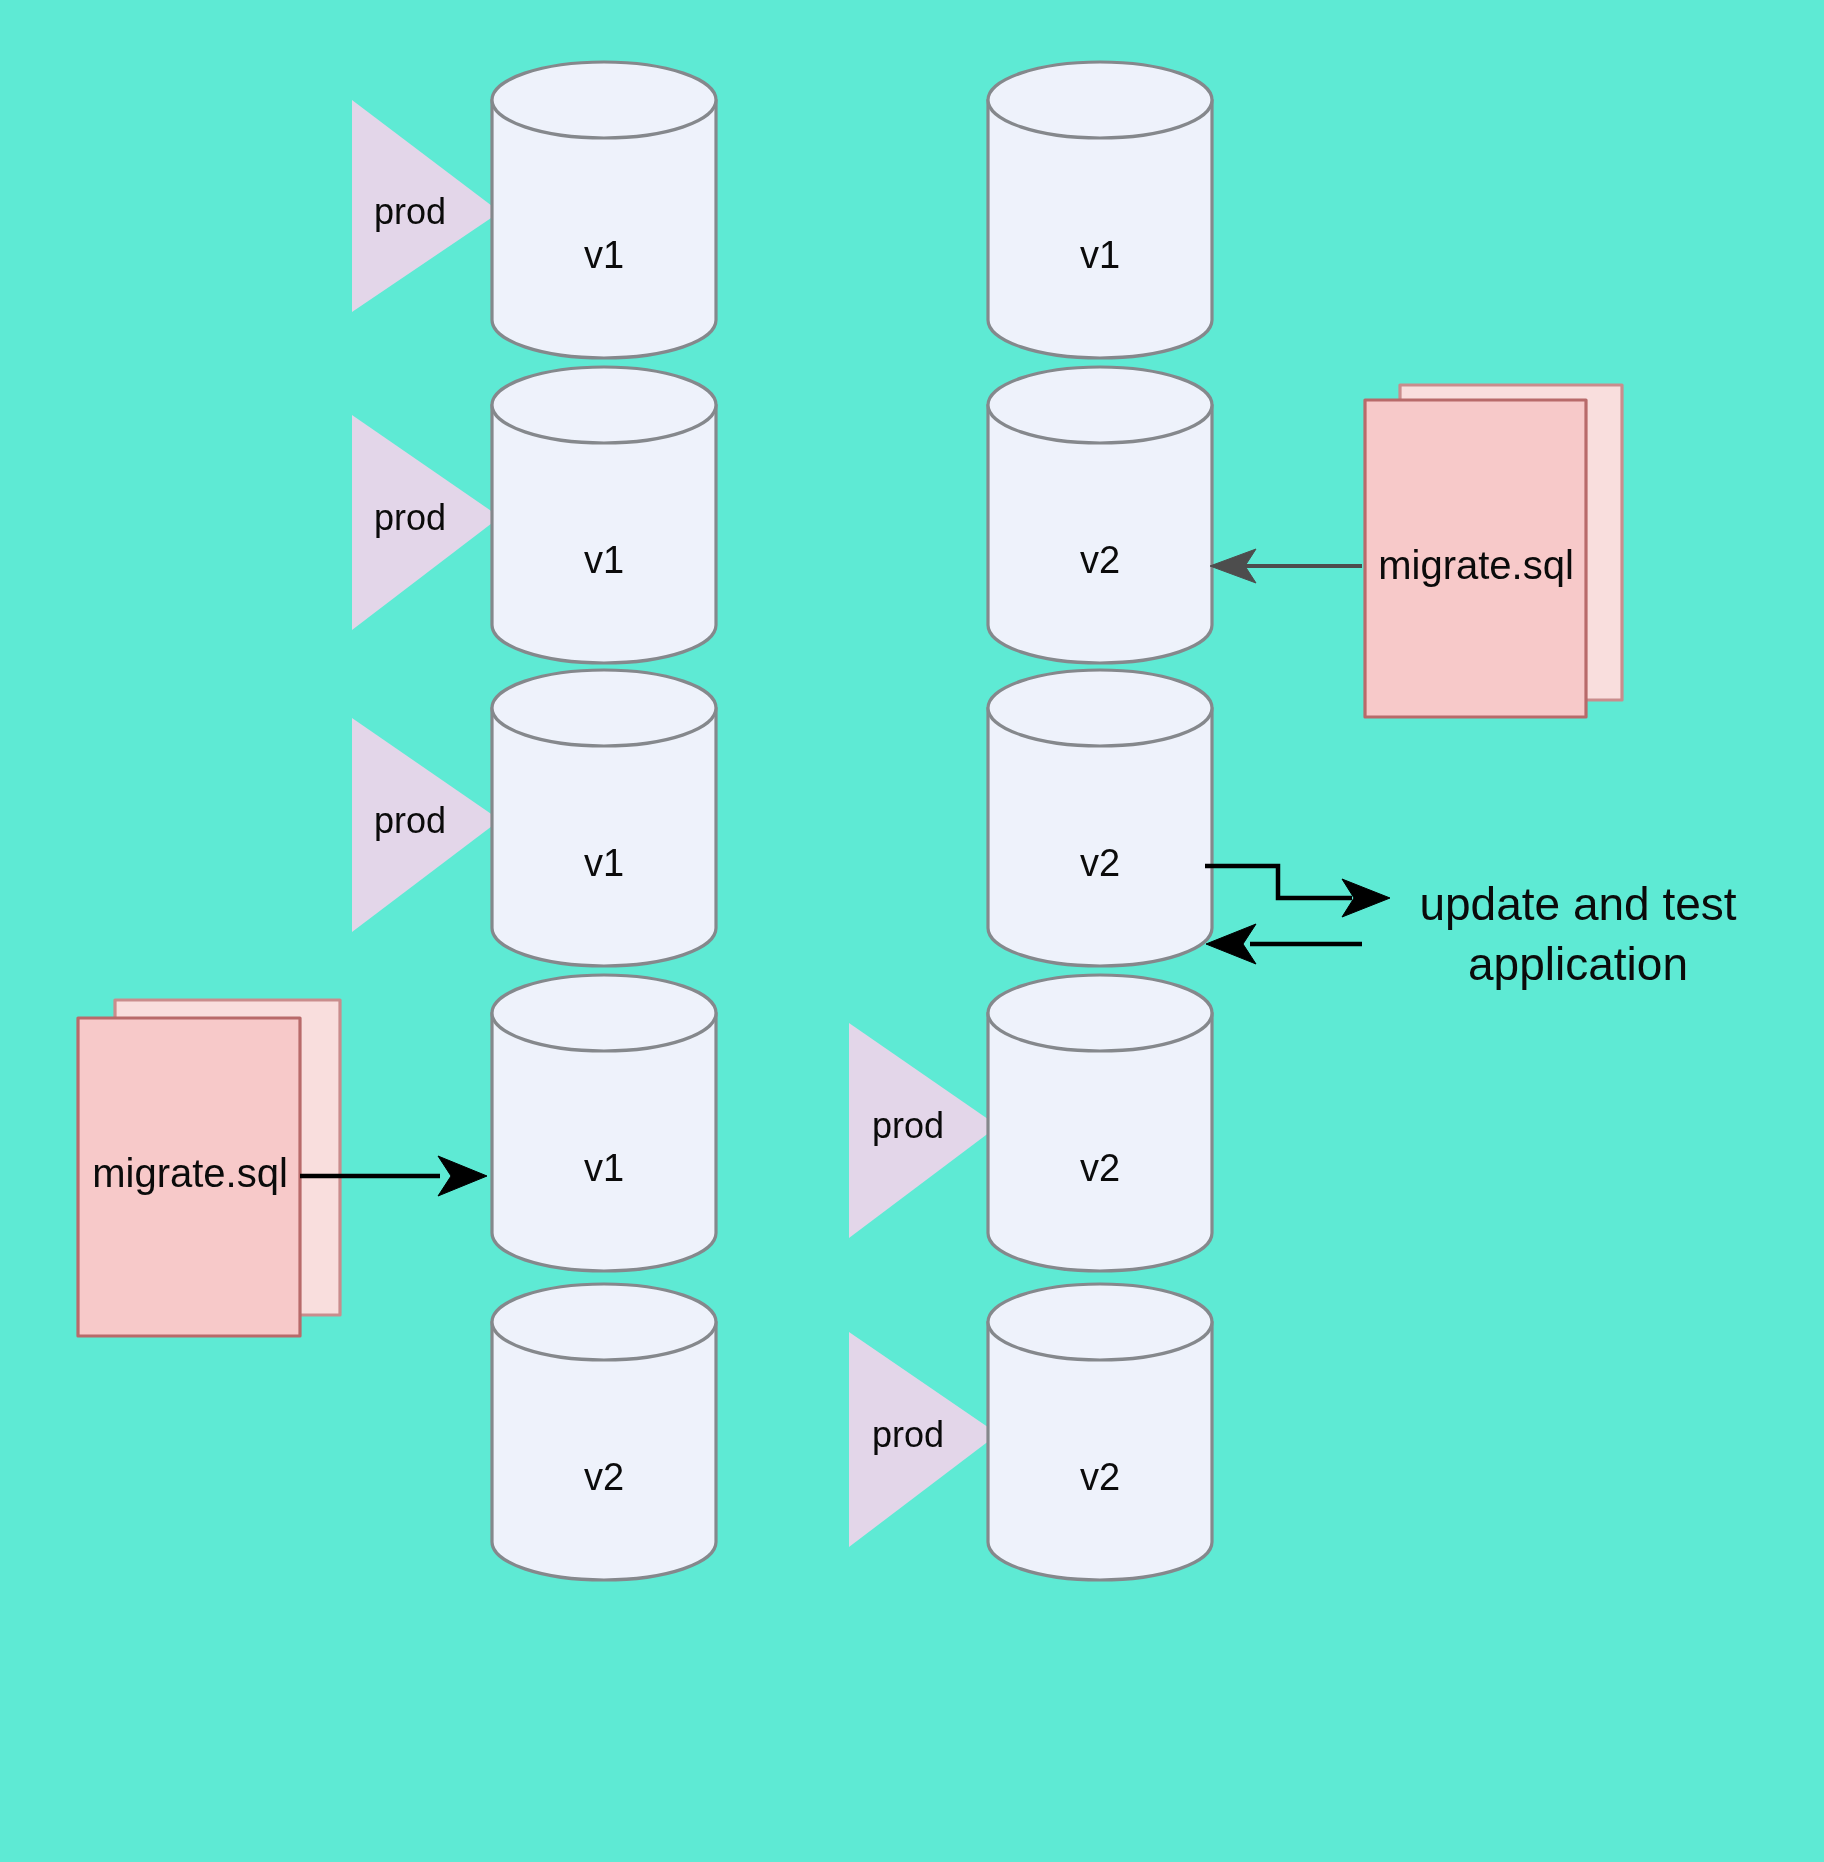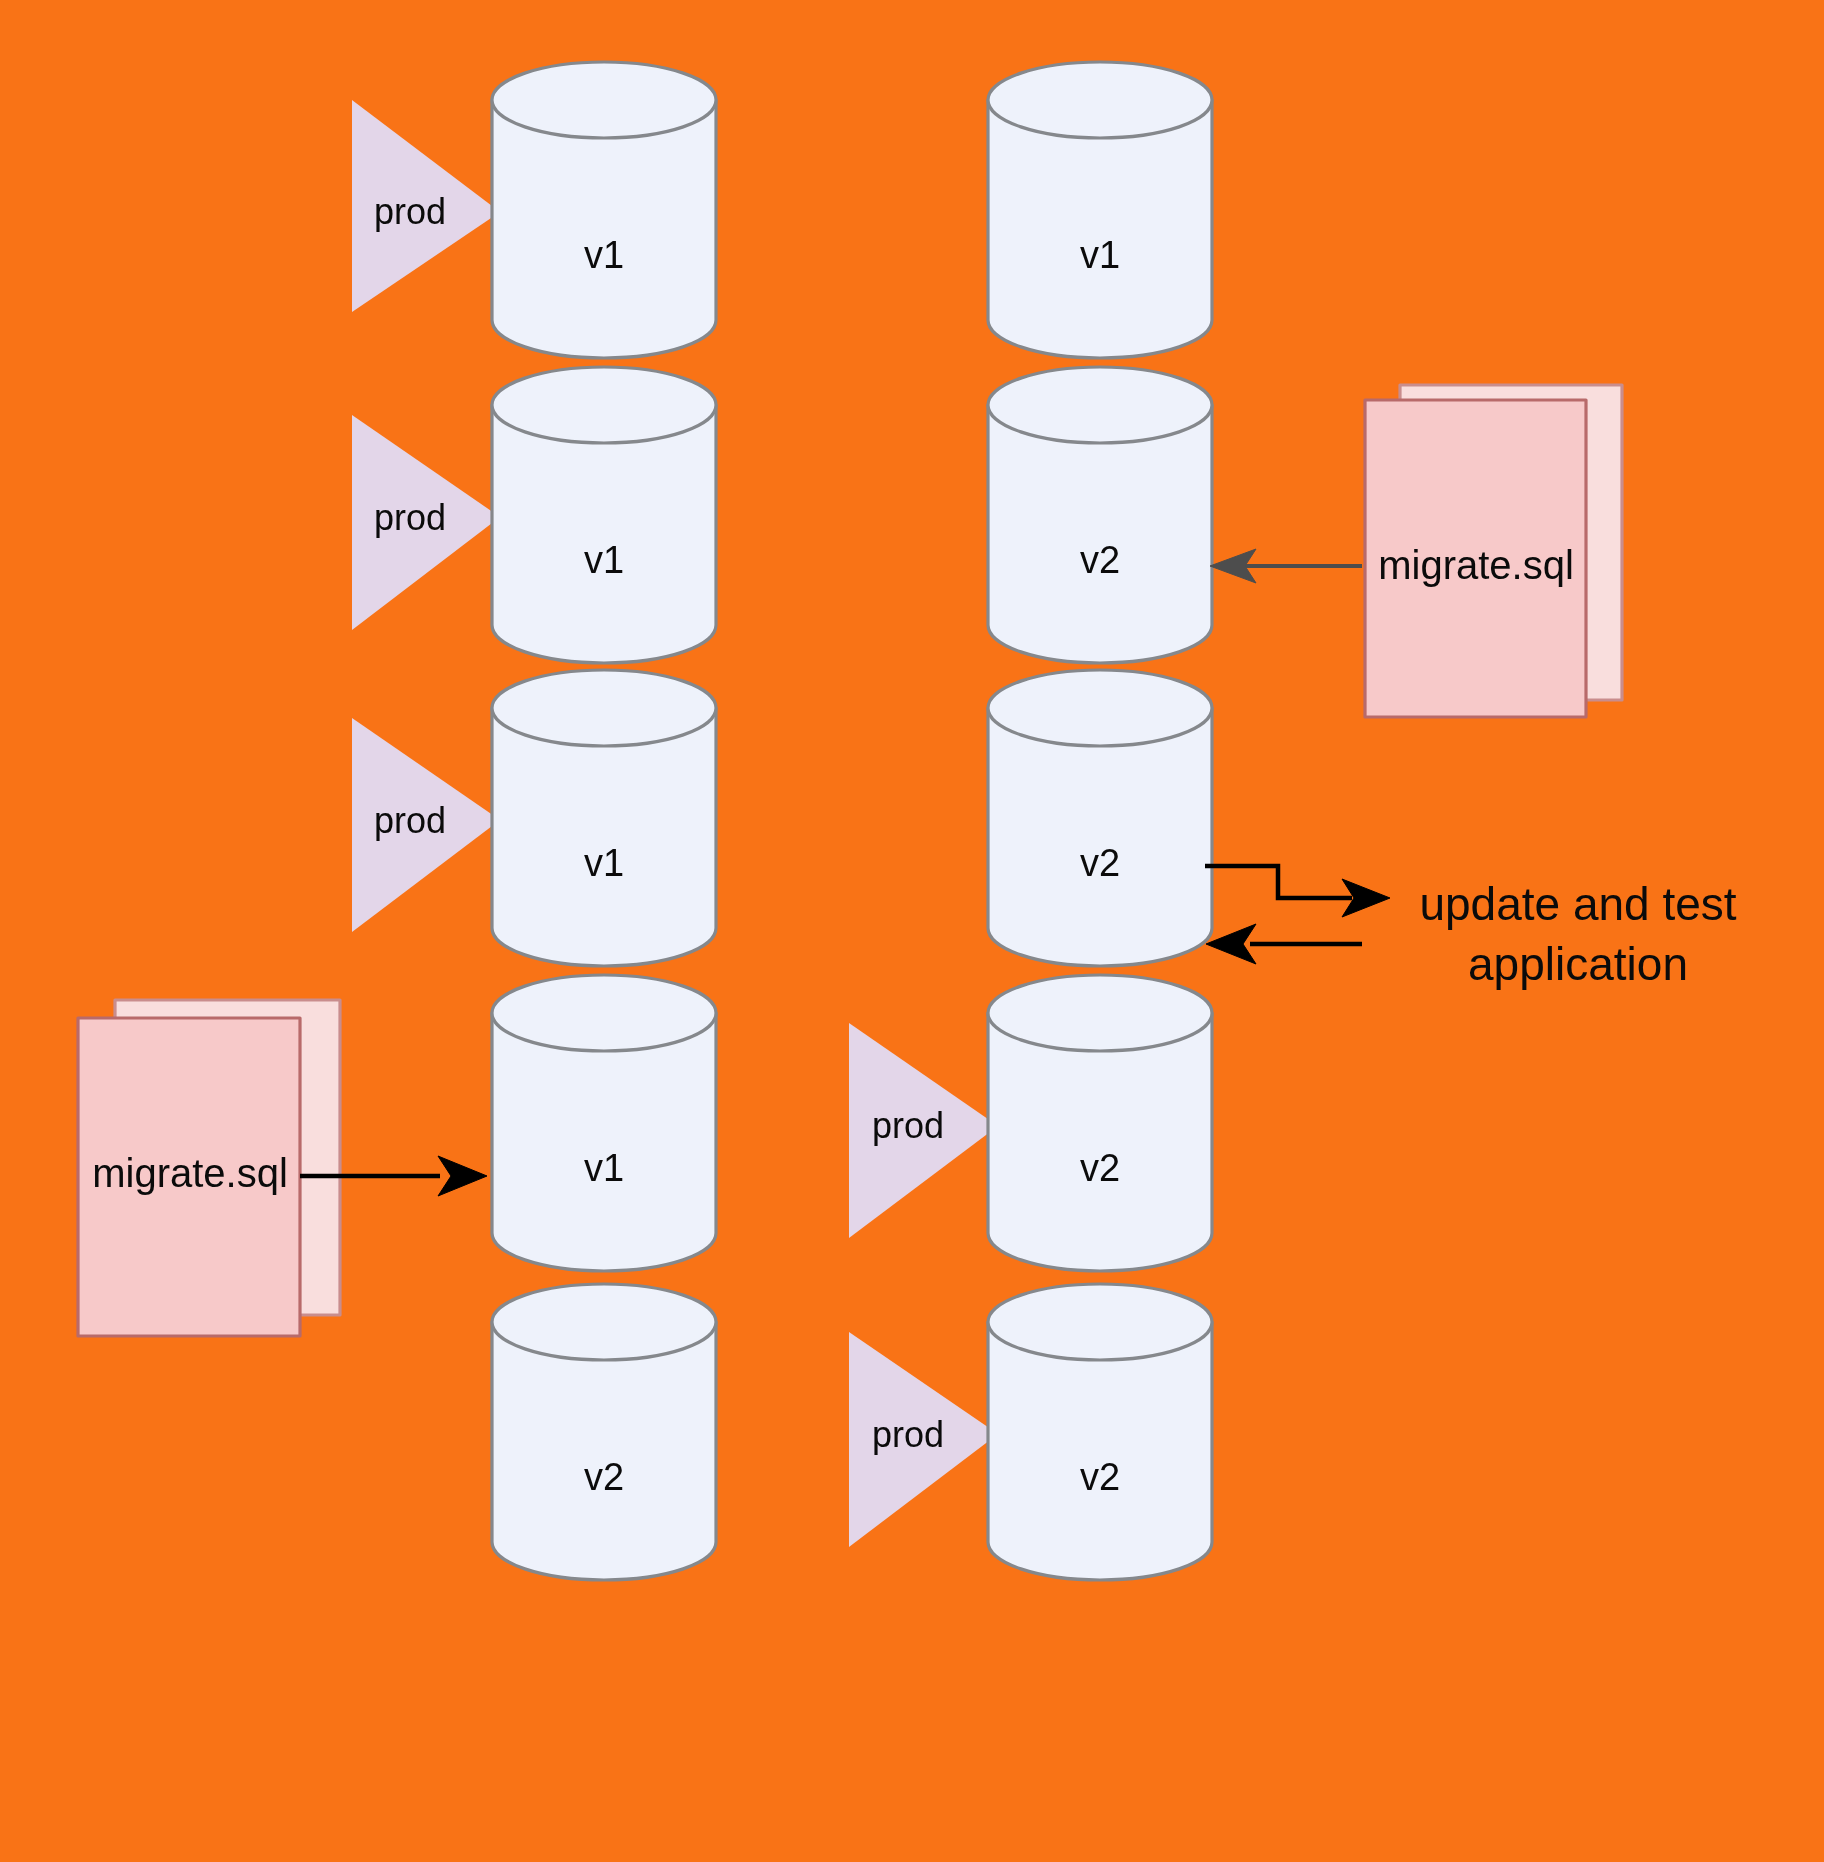--- a/index.html
+++ b/index.html
@@ -7,21 +7,21 @@
     padding: 0;
     background: #ffffff;
   }
   body {
     font-family: "Liberation Sans", sans-serif;
   }
   #diagram-root {
     position: relative;
     width: 1824px;
     height: 1862px;
-    background: #f97316;
+    background: #5eead4;
     overflow: hidden;
   }
   svg.diagram-canvas {
     display: block;
     width: 1824px;
     height: 1862px;
   }
   .db-body {
     fill: #eef2fb;
     stroke: #85888c;

